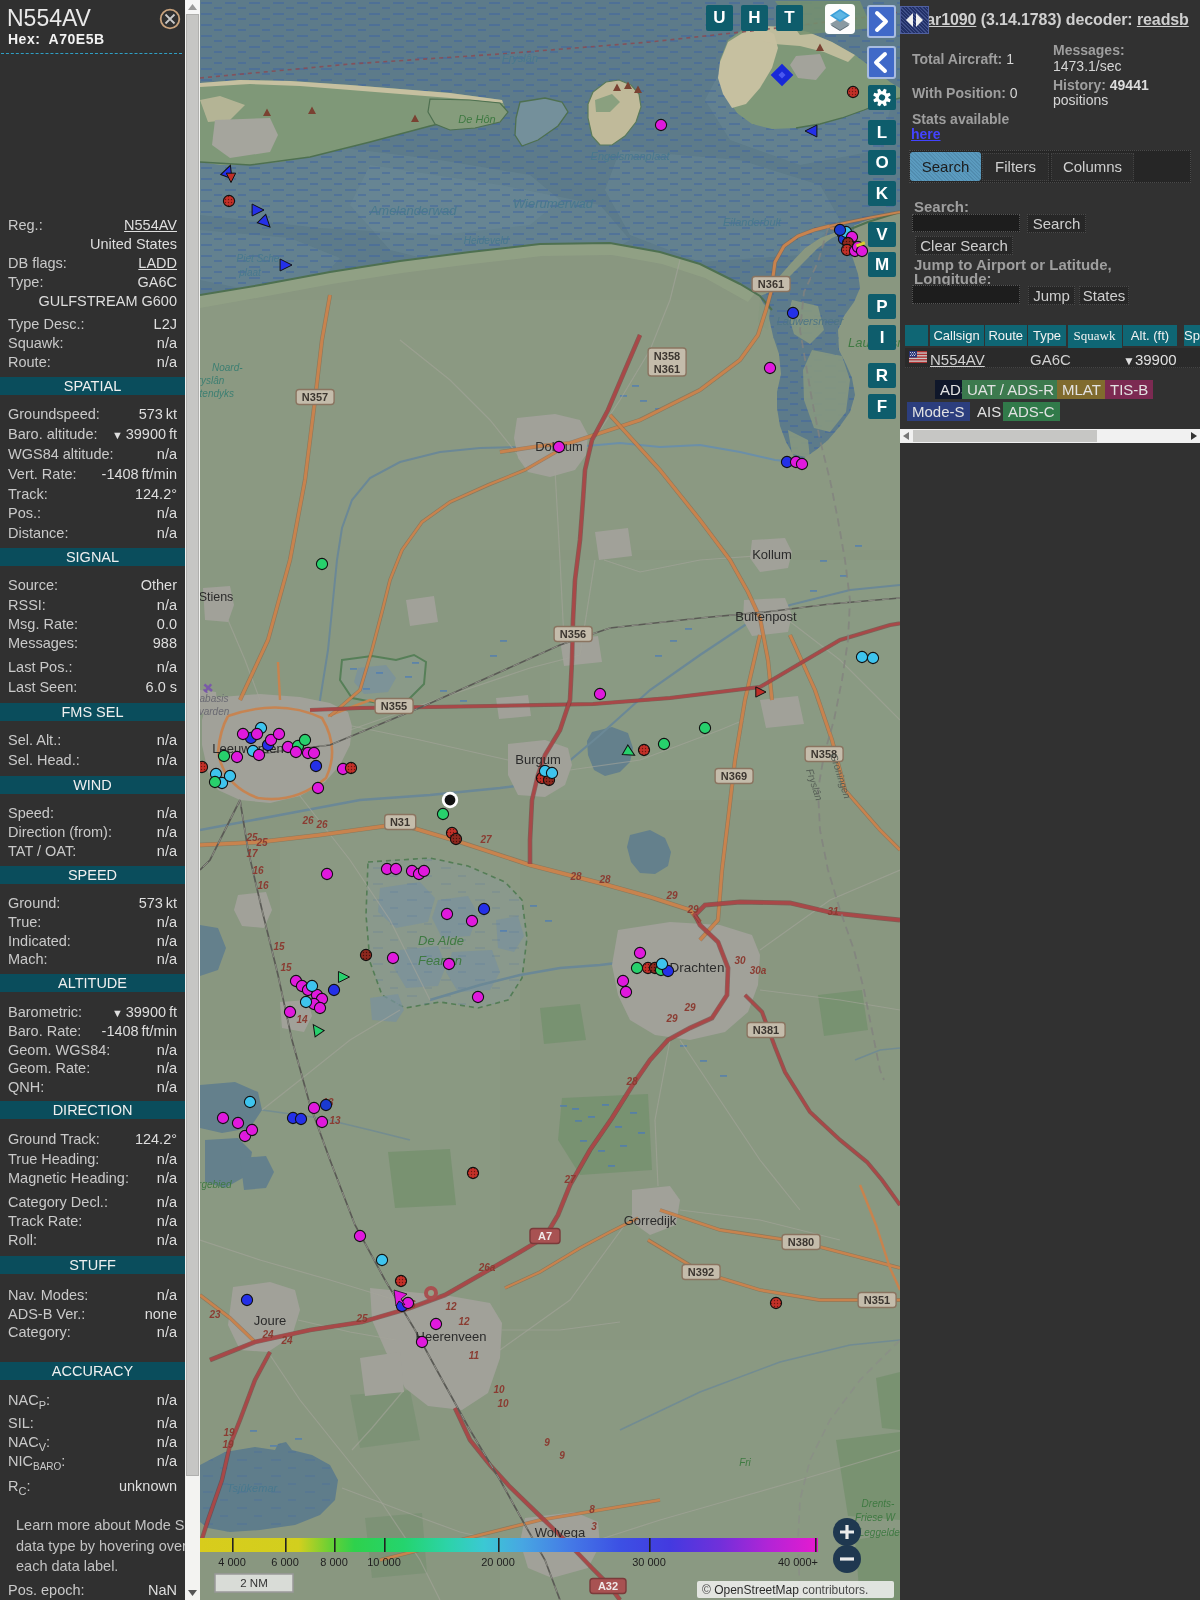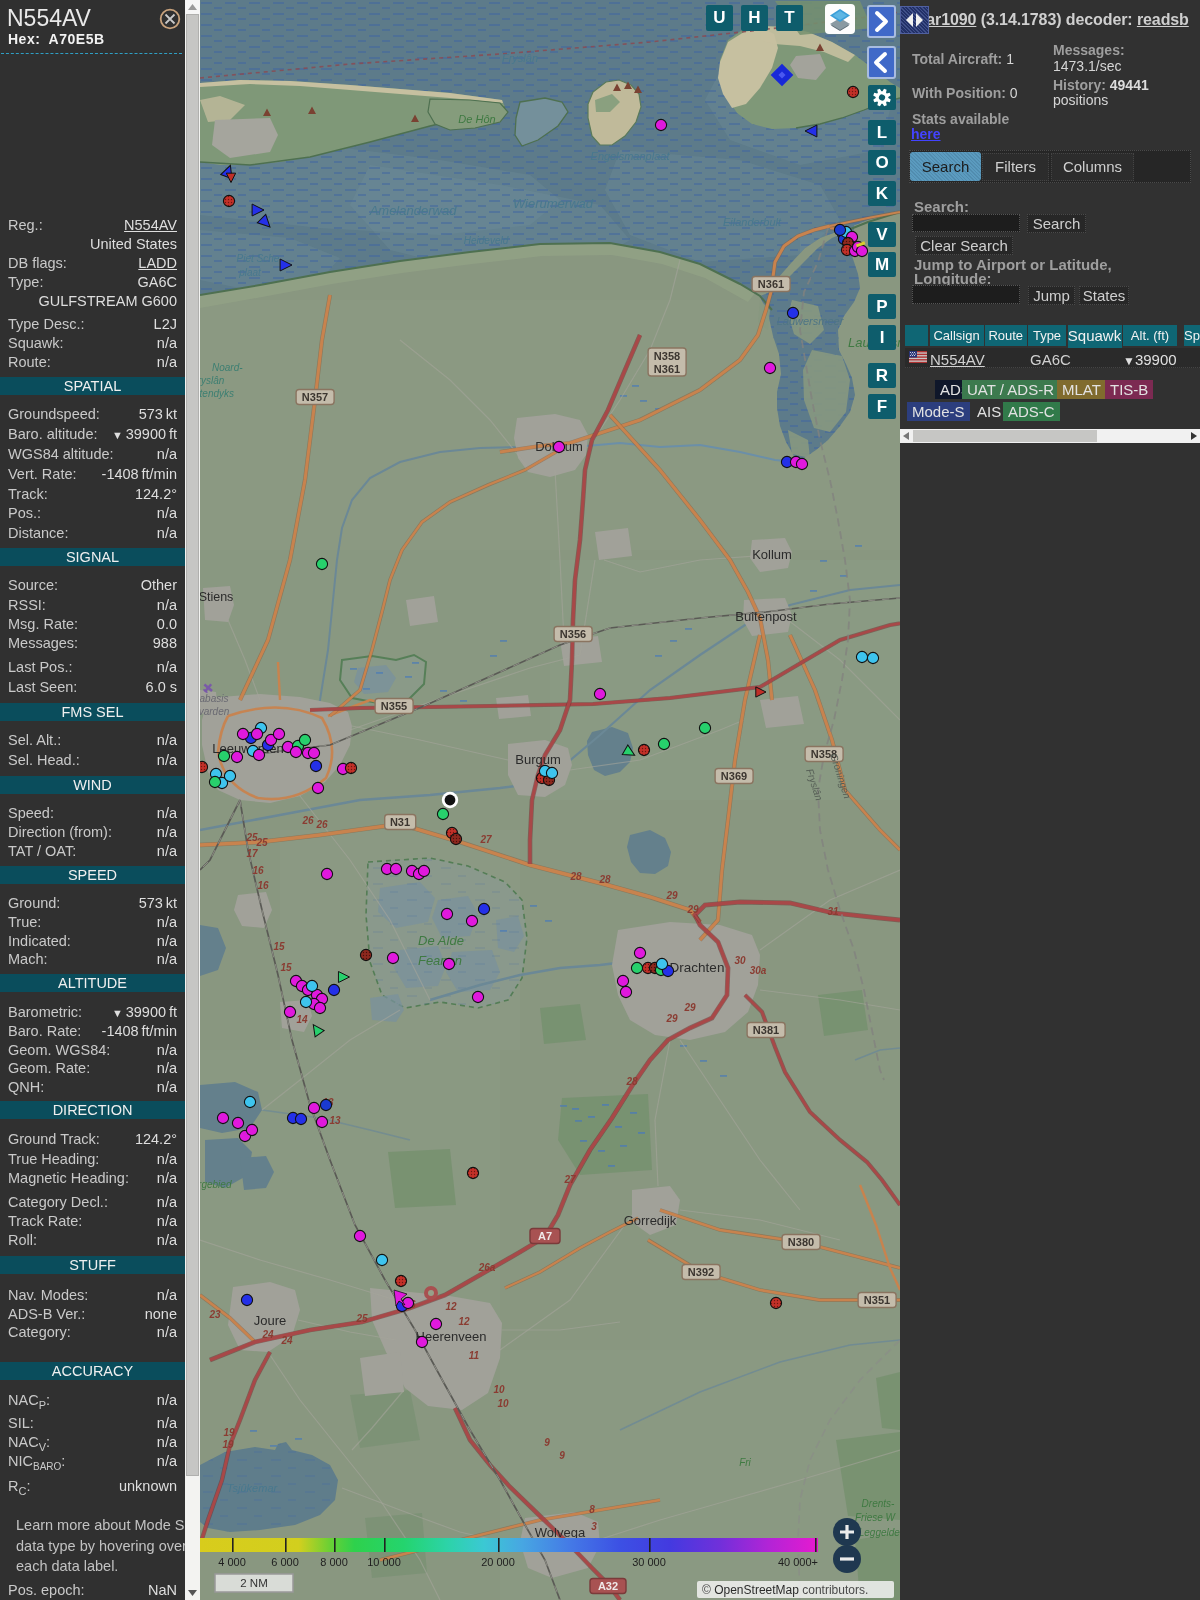--- a/index.html
+++ b/index.html
@@ -868,21 +868,21 @@
 <div class="btn" style="left:15px;top:236px;width:98px;height:19px;line-height:18px;">Clear Search</div>
 <div class="abs rlab" style="left:14px;top:256px;font-size:15px;">Jump to Airport or Latitude,</div>
 <div class="abs rlab" style="left:14px;top:270px;font-size:15px;">Longitude:</div>
 <div class="abs" style="left:12px;top:285px;width:108px;height:19px;background:#1d1d1d;border:1px dotted #555;box-sizing:border-box;"></div>
 <div class="btn" style="left:128px;top:286px;width:47px;height:19px;line-height:18px;">Jump</div>
 <div class="btn" style="left:179px;top:286px;width:50px;height:19px;line-height:18px;">States</div>
 <div class="abs" style="left:4.5px;top:325px;width:23px;height:21px;background:#0f6674;color:#f2f2f2;font-size:13px;text-align:center;line-height:21px;"></div>
 <div class="abs" style="left:29.5px;top:325px;width:54px;height:21px;background:#0f6674;color:#f2f2f2;font-size:13px;text-align:center;line-height:21px;">Callsign</div>
 <div class="abs" style="left:85px;top:325px;width:41.5px;height:21px;background:#0f6674;color:#f2f2f2;font-size:13px;text-align:center;line-height:21px;">Route</div>
 <div class="abs" style="left:128px;top:325px;width:38px;height:21px;background:#0f6674;color:#f2f2f2;font-size:13px;text-align:center;line-height:21px;">Type</div>
-<div class="abs" style="left:167.5px;top:325px;width:54px;height:34px;background:#0f6674;color:#f2f2f2;font-size:15px;text-align:center;line-height:21px;">Squawk</div>
+<div class="abs" style="left:167.5px;top:325px;width:54px;height:34px;background:#0f6674;color:#f2f2f2;font-size:13px;text-align:center;line-height:21px;font-family:Liberation Serif, serif;">Squawk</div>
 <div class="abs" style="left:223px;top:325px;width:54px;height:21px;background:#0f6674;color:#f2f2f2;font-size:13px;text-align:center;line-height:21px;">Alt. (ft)</div>
 <div class="abs" style="left:284px;top:325px;width:16px;height:21px;background:#0f6674;color:#f2f2f2;font-size:13px;text-align:center;line-height:21px;">Spe</div>
 <div class="abs" style="left:4.5px;top:348px;width:295px;height:19px;background:#2a2a2a;border-bottom:1px dotted #444;"></div>
 <svg class="abs" style="left:9px;top:351px;" width="18" height="12">
       <rect width="18" height="12" fill="#c8c8c8"></rect>
       <g fill="#b03232">
         <rect y="0" width="18" height="1.4"></rect>
         <rect y="2.7" width="18" height="1.4"></rect>
         <rect y="5.4" width="18" height="1.4"></rect>
         <rect y="8.1" width="18" height="1.4"></rect>

